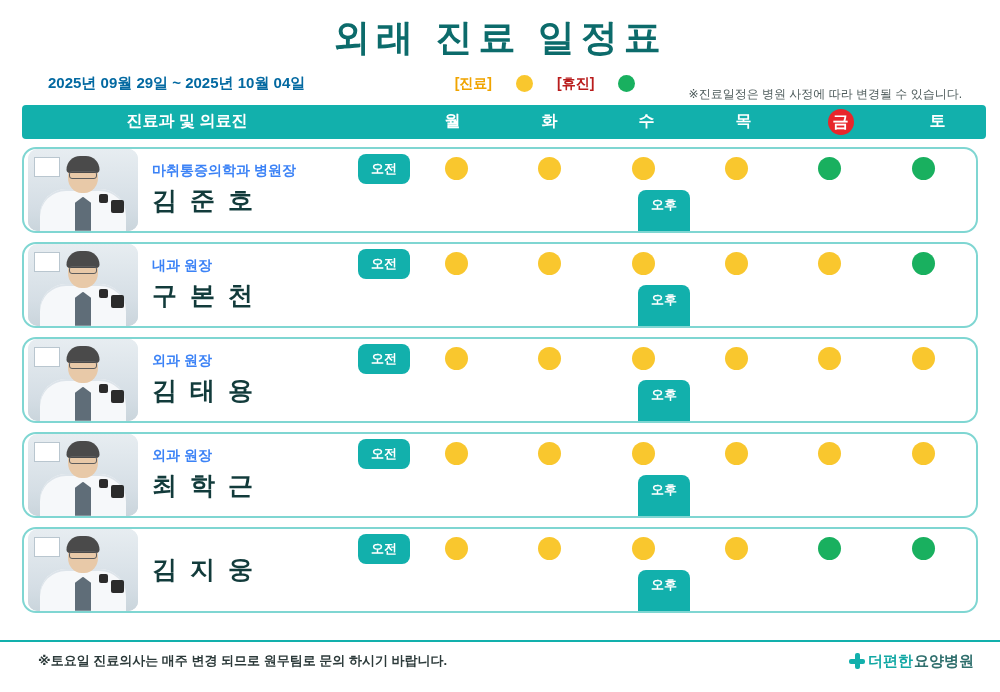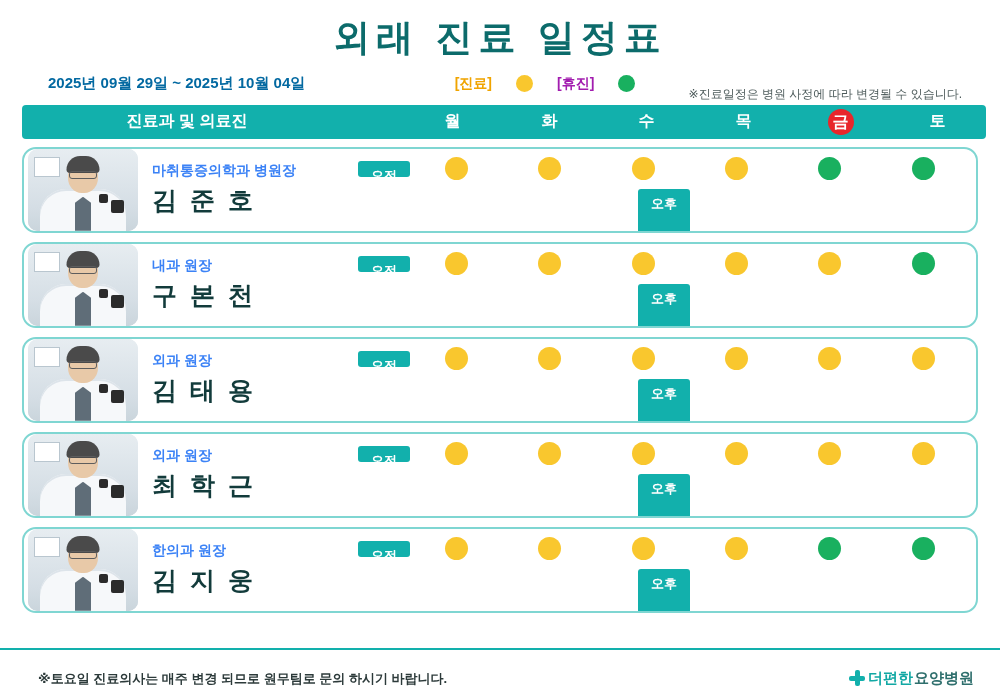--- a/index.html
+++ b/index.html
@@ -54,21 +54,21 @@
   .legend {
     flex: 1 1 auto;
     display: flex;
     align-items: center;
     justify-content: center;
     gap: 24px;
     font-size: 14px;
     font-weight: bold;
   }
   .legend .lg-label-y { color: #f0a400; }
-  .legend .lg-label-g { color: #a21caf; }
+  .legend .lg-label-g { color: #b91c1c; }
   .dot {
     display: inline-block;
     border-radius: 50%;
   }
   .dot.y { background: #f9c72e; }
   .dot.g { background: #19b05f; }
   .legend .dot { width: 17px; height: 17px; }
   .note-right {
     flex: 0 0 auto;
     width: 300px;
@@ -170,49 +170,49 @@
   }
   .sloprow {
     display: flex;
     align-items: center;
     height: 36px;
   }
   .sloprow + .sloprow { margin-top: 6px; flex-direction: column; }
   .ampm {
     flex: 0 0 52px;
     width: 52px;
-    height: 16px;
+    height: 30px;
     line-height: 30px;
     text-align: center;
     background: #12b0ac;
     color: #fff;
     font-size: 13px;
     font-weight: bold;
-    border-radius: 3px;
+    border-radius: 8px;
   }
   .cells {
     flex: 1 1 auto;
     display: flex;
   }
   .cell {
     flex: 1 1 0;
     display: flex;
     align-items: center;
     justify-content: center;
   }
   .cell .dot { width: 23px; height: 23px; }
 
   
   .footer {
     position: absolute;
-    left: 0; right: 0; bottom: 0;
+    left: 0; right: 0; bottom: 8px;
     height: 44px;
     border-top: 2px solid #12b0ac;
     display: flex;
-    align-items: flex-end;
+    align-items: center;
     padding: 0 26px 4px 38px;
   }
   .footer .fnote {
     flex: 1 1 auto;
     color: #2c3a3a;
     font-size: 13px;
     font-weight: bold;
   }
   .brand {
     flex: 0 0 auto;
@@ -531,21 +531,20 @@
           <div class="frame"></div>
         <div class="body"></div>
           <div class="tie"></div>
         <div class="head"></div>
           <div class="hair"></div>
           <div class="glass"></div>
         <div class="badge"></div>
           <div class="badge2"></div>
       </div>
       <div class="docinfo">
-        <div class="dept">한의과 원장</div>
         <div class="name">김 지 웅</div>
       </div>
       <div class="slots">
         <div class="sloprow">
           <div class="ampm">오전</div>
           <div class="cells">
             <div class="cell">
                 <span class="dot y"></span>
               </div>
             <div class="cell">

